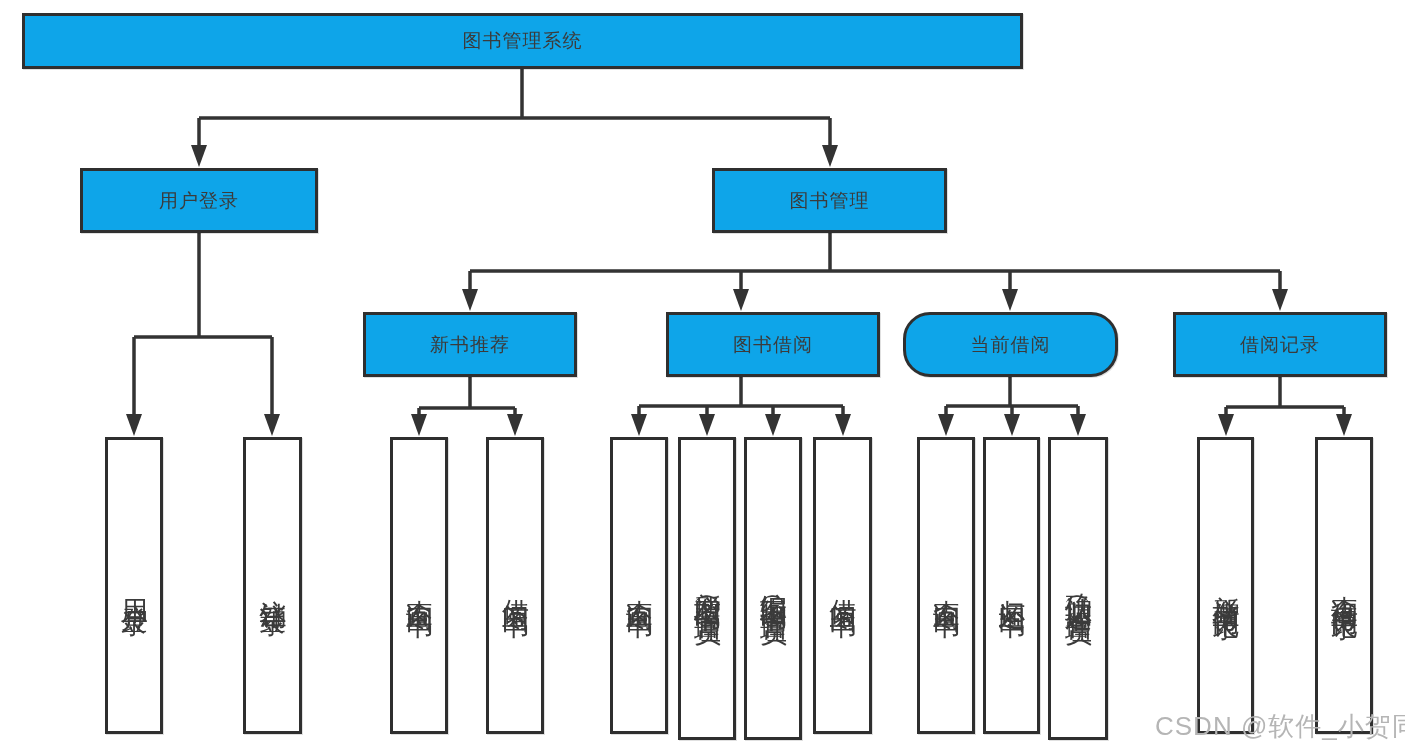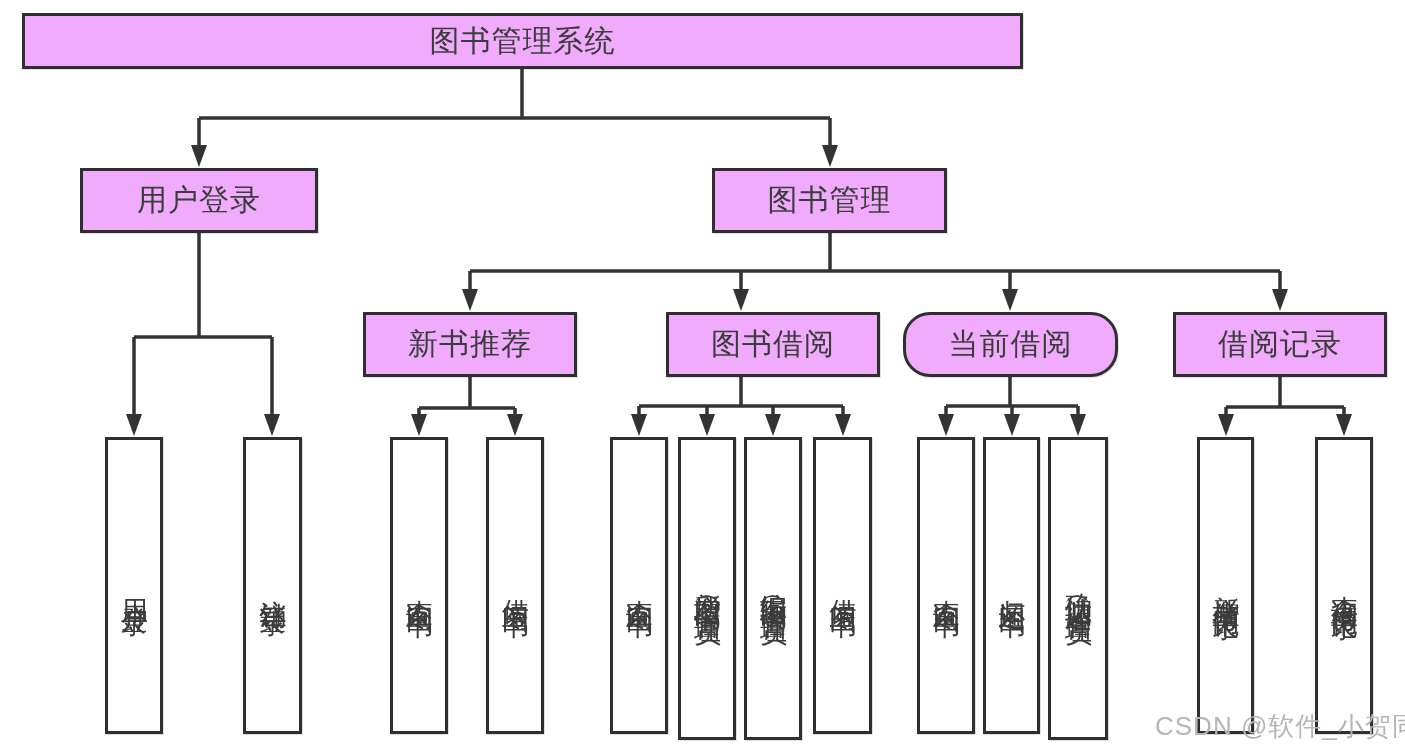--- a/index.html
+++ b/index.html
@@ -9,26 +9,26 @@
     height: 747px;
     background: #ffffff;
     font-family: "Liberation Sans", "DejaVu Sans", sans-serif;
     overflow: hidden;
   }
   svg.wires { position: absolute; left: 0; top: 0; width: 1405px; height: 747px; }
   .box {
     position: absolute;
     box-sizing: border-box;
     border: 3px solid #2f2f2f;
-    background: #f0abfc;
+    background: #0ea5e9;
     display: flex;
     align-items: center;
     justify-content: center;
     color: #3b3b3b;
-    font-size: 30px;
+    font-size: 19px;
     letter-spacing: 1px;
     box-shadow: 1px 1px 0 rgba(0,0,0,0.12);
   }
   .vbox {
     position: absolute;
     box-sizing: border-box;
     border: 3px solid #2f2f2f;
     background: #ffffff;
     display: flex;
     align-items: center;

